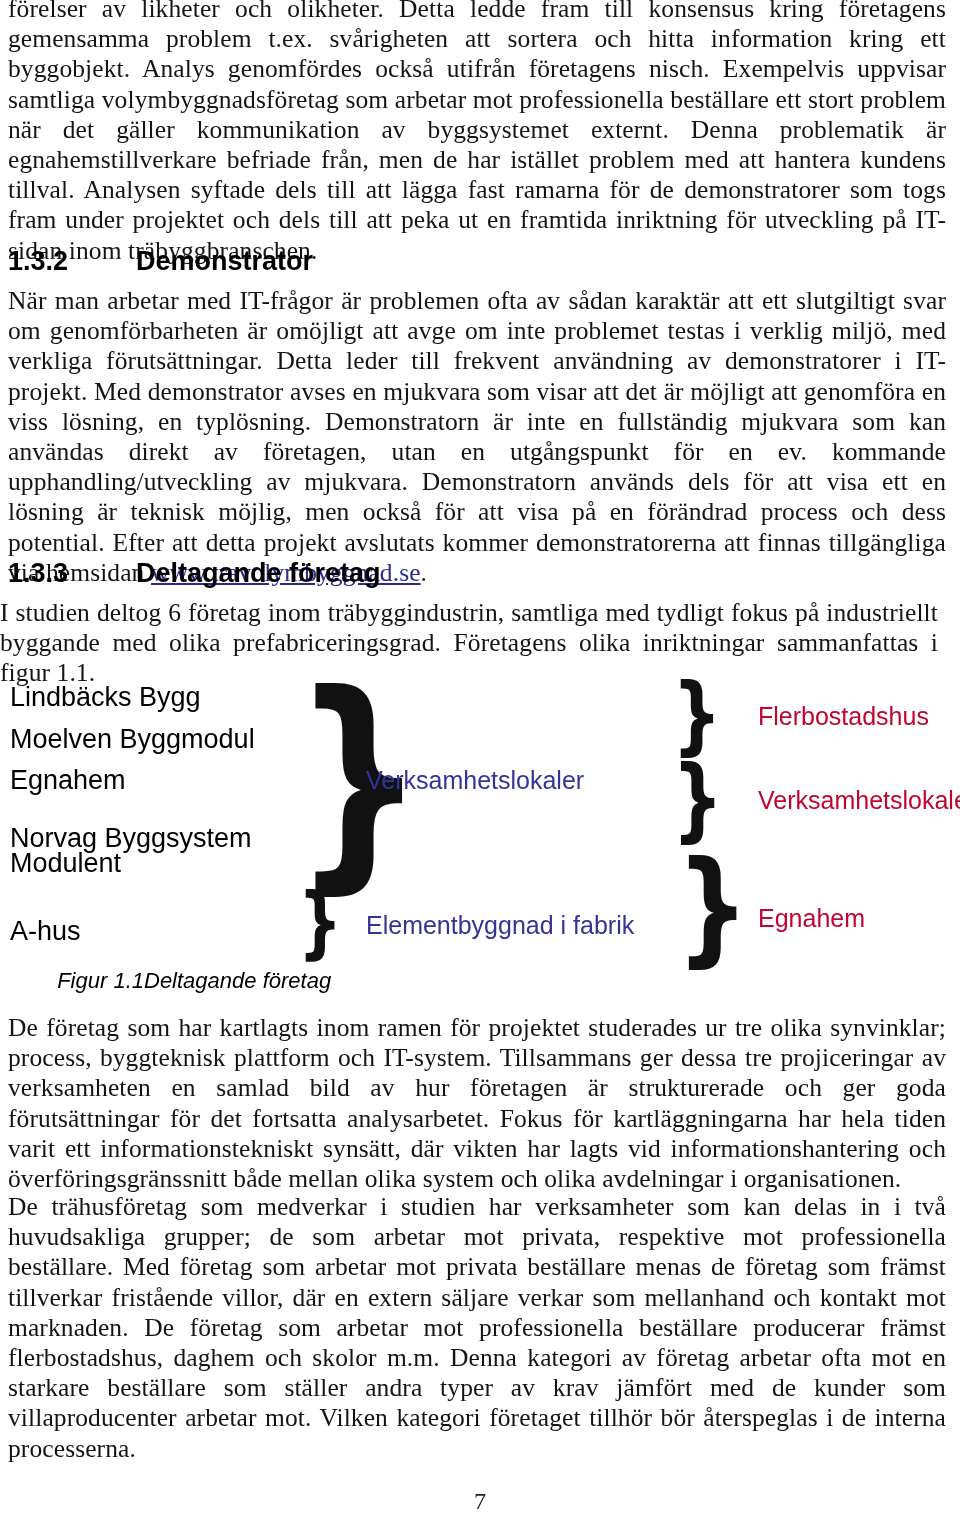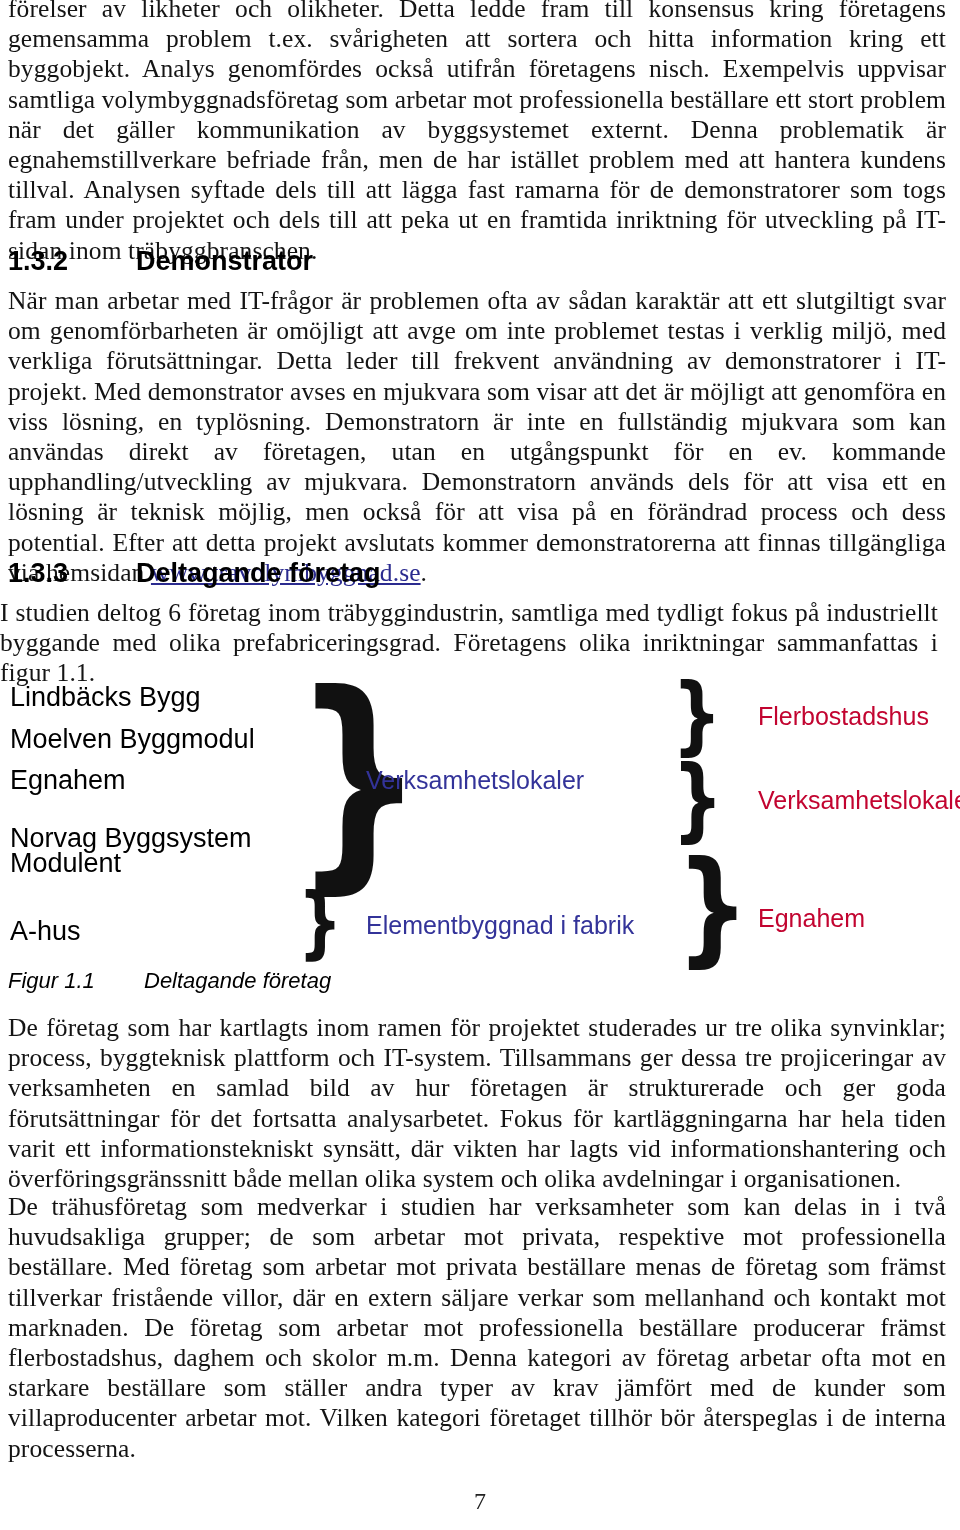--- a/index.html
+++ b/index.html
@@ -113,21 +113,21 @@
   .fig-caption {
     position: absolute;
     left: 8px;
     top: 968px;
     font-family: "Liberation Sans", "DejaVu Sans", sans-serif;
     font-style: italic;
     font-size: 22px;
     color: #000000;
     white-space: nowrap;
   }
-  .fig-caption .cap-num { display: inline-block; width: 136px; }
+  .fig-caption .cap-num { display: inline-block; width: 136px; text-align: right; }
 
   
   .page-number {
     position: absolute;
     left: 0;
     top: 1488px;
     width: 960px;
     text-align: center;
     font-family: "Liberation Serif", "DejaVu Serif", serif;
     font-size: 24px;

